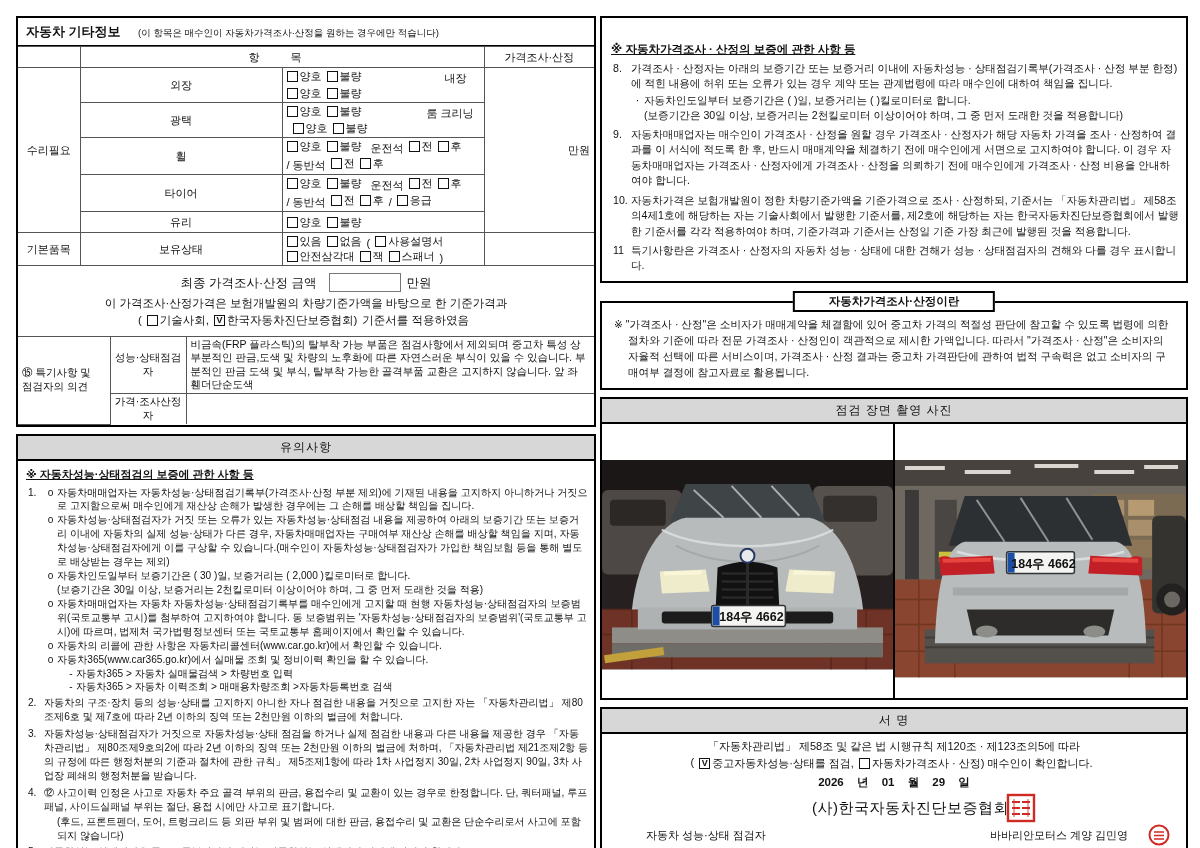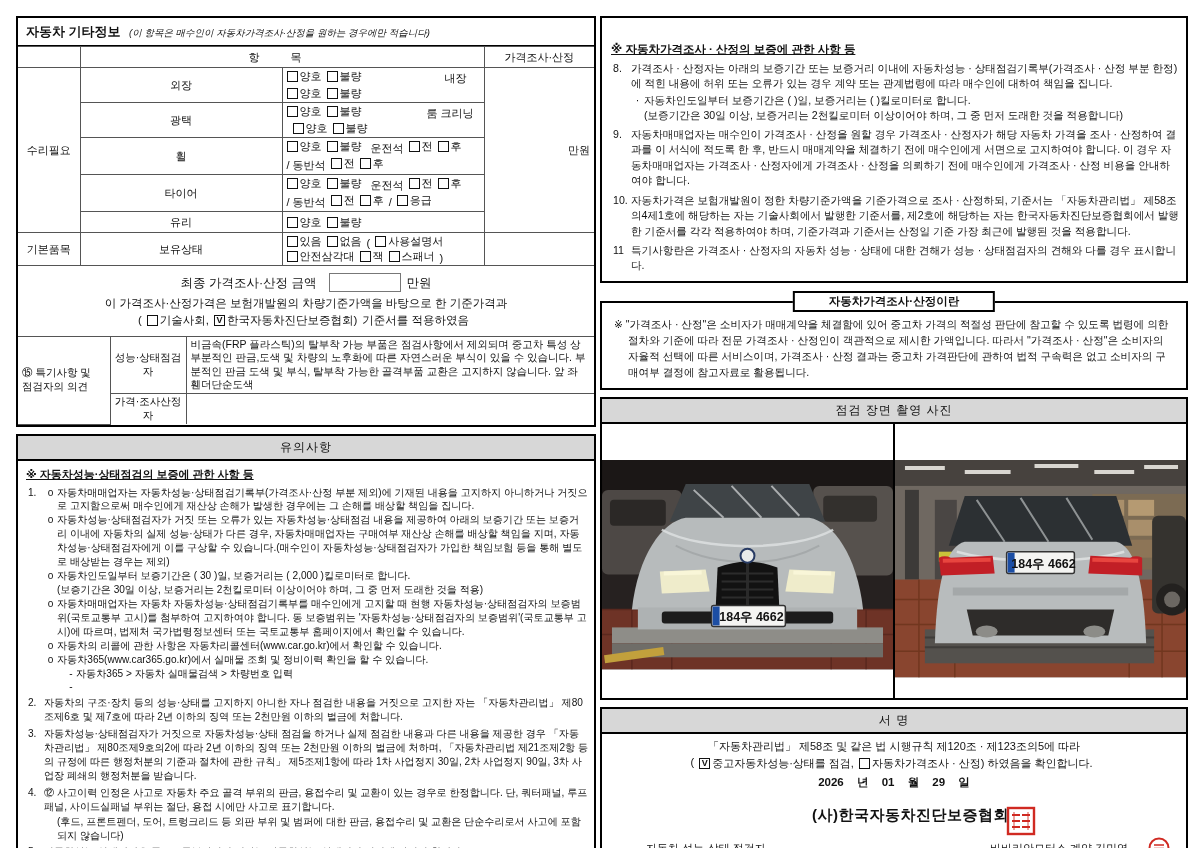--- a/index.html
+++ b/index.html
@@ -8,21 +8,21 @@
   .page { position:relative; width:1200px; height:848px; background:#fff; overflow:hidden; }
   .col { position:absolute; top:16px; }
   .col-left  { left:16px;  width:580px; }
   .col-right { left:600px; width:588px; }
 
   .box { border:2px solid #000; background:#fff; }
 
   
   .info-title-row { border-bottom:1.5px solid #000; padding:4px 8px; }
   .info-title-row .t1 { font-weight:bold; font-size:13px; }
-  .info-title-row .t2 { font-size:9.5px; margin-left:4px;font-style:italic; }
+  .info-title-row .t2 { font-size:9.5px; margin-left:13px; }
   table.grid { border-collapse:collapse; width:100%; table-layout:fixed; }
   table.grid td { border:1px solid #555; font-size:11px; padding:1px 4px; height:21px; vertical-align:middle; }
   td.c1 { width:62px; text-align:center; }
   td.c2 { width:70px; text-align:center; }
   td.c4 { width:110px; text-align:center; }
   td.price { text-align:right; padding-right:8px; font-size:11.5px; }
   td.hangmok { text-align:center; letter-spacing:14px; font-size:11.5px;margin-left:34px; }
   .grid tr td:first-child { border-left:none; }
   .grid tr td:last-child { border-right:none; }
   .seg-cb { display:inline-flex; align-items:center; margin-right:5px; white-space:nowrap; }
@@ -72,21 +72,21 @@
   .photos { display:flex; height:276px; }
   .photo-cell { flex:1; background:#fff; padding-top:36px; overflow:hidden; }
   .photo-cell:first-child { border-right:2px solid #000; }
   .photo-cell svg { display:block; width:100%; }
 
   
   .sign-box { padding:5px 0 0 0; height:192px; position:relative; }
   .law1 { text-align:center; font-size:11px; }
   .law2 { display:flex; justify-content:center; font-size:11px; margin-top:2px; }
   .sdate { text-align:center; font-size:11.5px; font-weight:bold; word-spacing:10px; margin-top:4px; }
-  .org-row { display:flex; justify-content:center; align-items:flex-start; margin:16px 0 1px 60px;font-weight:bold; }
+  .org-row { display:flex; justify-content:center; align-items:center; margin:3px 0 1px 60px; }
   .org { font-size:15px; letter-spacing:0.5px; }
   .sig-row { display:flex; align-items:center; font-size:11px; padding:1px 16px 1px 44px; height:22px; }
   .sig-row .lab { flex:none; }
   .sig-row .val { margin-left:auto; display:flex; align-items:center; gap:20px; }
   .stamp-sq { margin-left:-3px; flex:none; }
   .stamp-rd { flex:none; }
 </style>
 </head>
 <body>
 
@@ -293,20 +293,21 @@
               <div class="note-sub">
                 <span class="m">o</span>
                 <span class="t">자동차365(www.car365.go.kr)에서 실매물 조회 및 정비이력 확인을 할 수 있습니다.</span>
               </div>
               <div class="note-sub dash">
                 <span class="m">-</span>
                 <span class="t">자동차365 &gt; 자동차 실매물검색 &gt; 차량번호 입력</span>
               </div>
               <div class="note-sub dash">
                 <span class="m">-</span>
+                <span class="t">자동차365 &gt; 자동차 이력조회 &gt; 매매용차량조회 &gt;자동차등록번호 검색</span>
               </div>
             </div>
           </div>
           <div class="note-item">
             <span class="num">2.</span>
             <div class="body">
               <div class="ln">자동차의 구조·장치 등의 성능·상태를 고지하지 아니한 자나 점검한 내용을 거짓으로 고지한 자는 「자동차관리법」 제80조제6호 및 제7호에 따라 2년 이하의 징역 또는 2천만원 이하의 벌금에 처합니다.</div>
             </div>
           </div>
           <div class="note-item">
@@ -461,21 +462,21 @@
     <div class="box sign-box">
       <div class="law1">「자동차관리법」 제58조 및 같은 법 시행규칙 제120조 · 제123조의5에 따라</div>
       <div class="law2">
           <span class="seg-tx">(</span>
           <span class="seg-cb">
             <span class="cb">V</span>
             <span>중고자동차성능·상태를 점검,</span>
           </span>
           <span class="seg-cb">
             <span class="cb"></span>
-            <span>자동차가격조사 · 산정) 하였음을 확인합니다.</span>
+            <span>자동차가격조사 · 산정) 매수인이 확인합니다.</span>
           </span>
         </div>
       <div class="sdate">2026 년 01 월 29 일</div>
       <div class="org-row">
         <span class="org">(사)한국자동차진단보증협회</span>
         <svg class="stamp-sq" width="30" height="30" viewBox="0 0 30 30">
           <rect x="2" y="2" width="26" height="26" fill="none" stroke="#d02a22" stroke-width="2.4"></rect>
           <path d="M6,9 h8 M16,9 h8 M6,15 h8 M16,15 h8 M6,21 h8 M16,21 h8" stroke="#d02a22" stroke-width="2.2"></path>
           <path d="M8,6 v18 M22,6 v18" stroke="#d02a22" stroke-width="1.2" opacity="0.7"></path>
         </svg>

